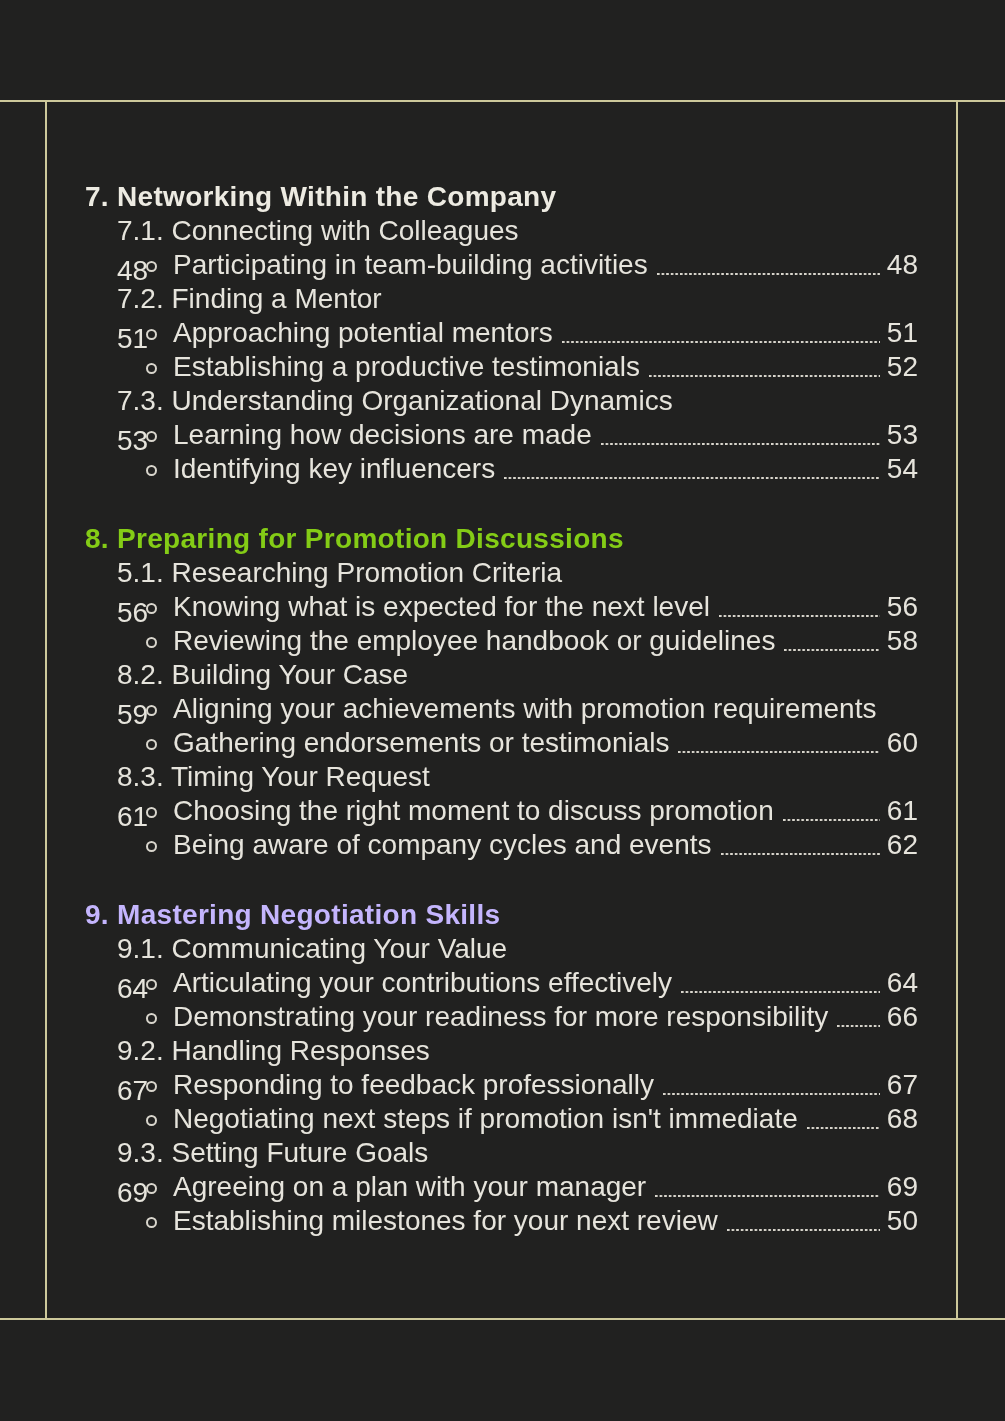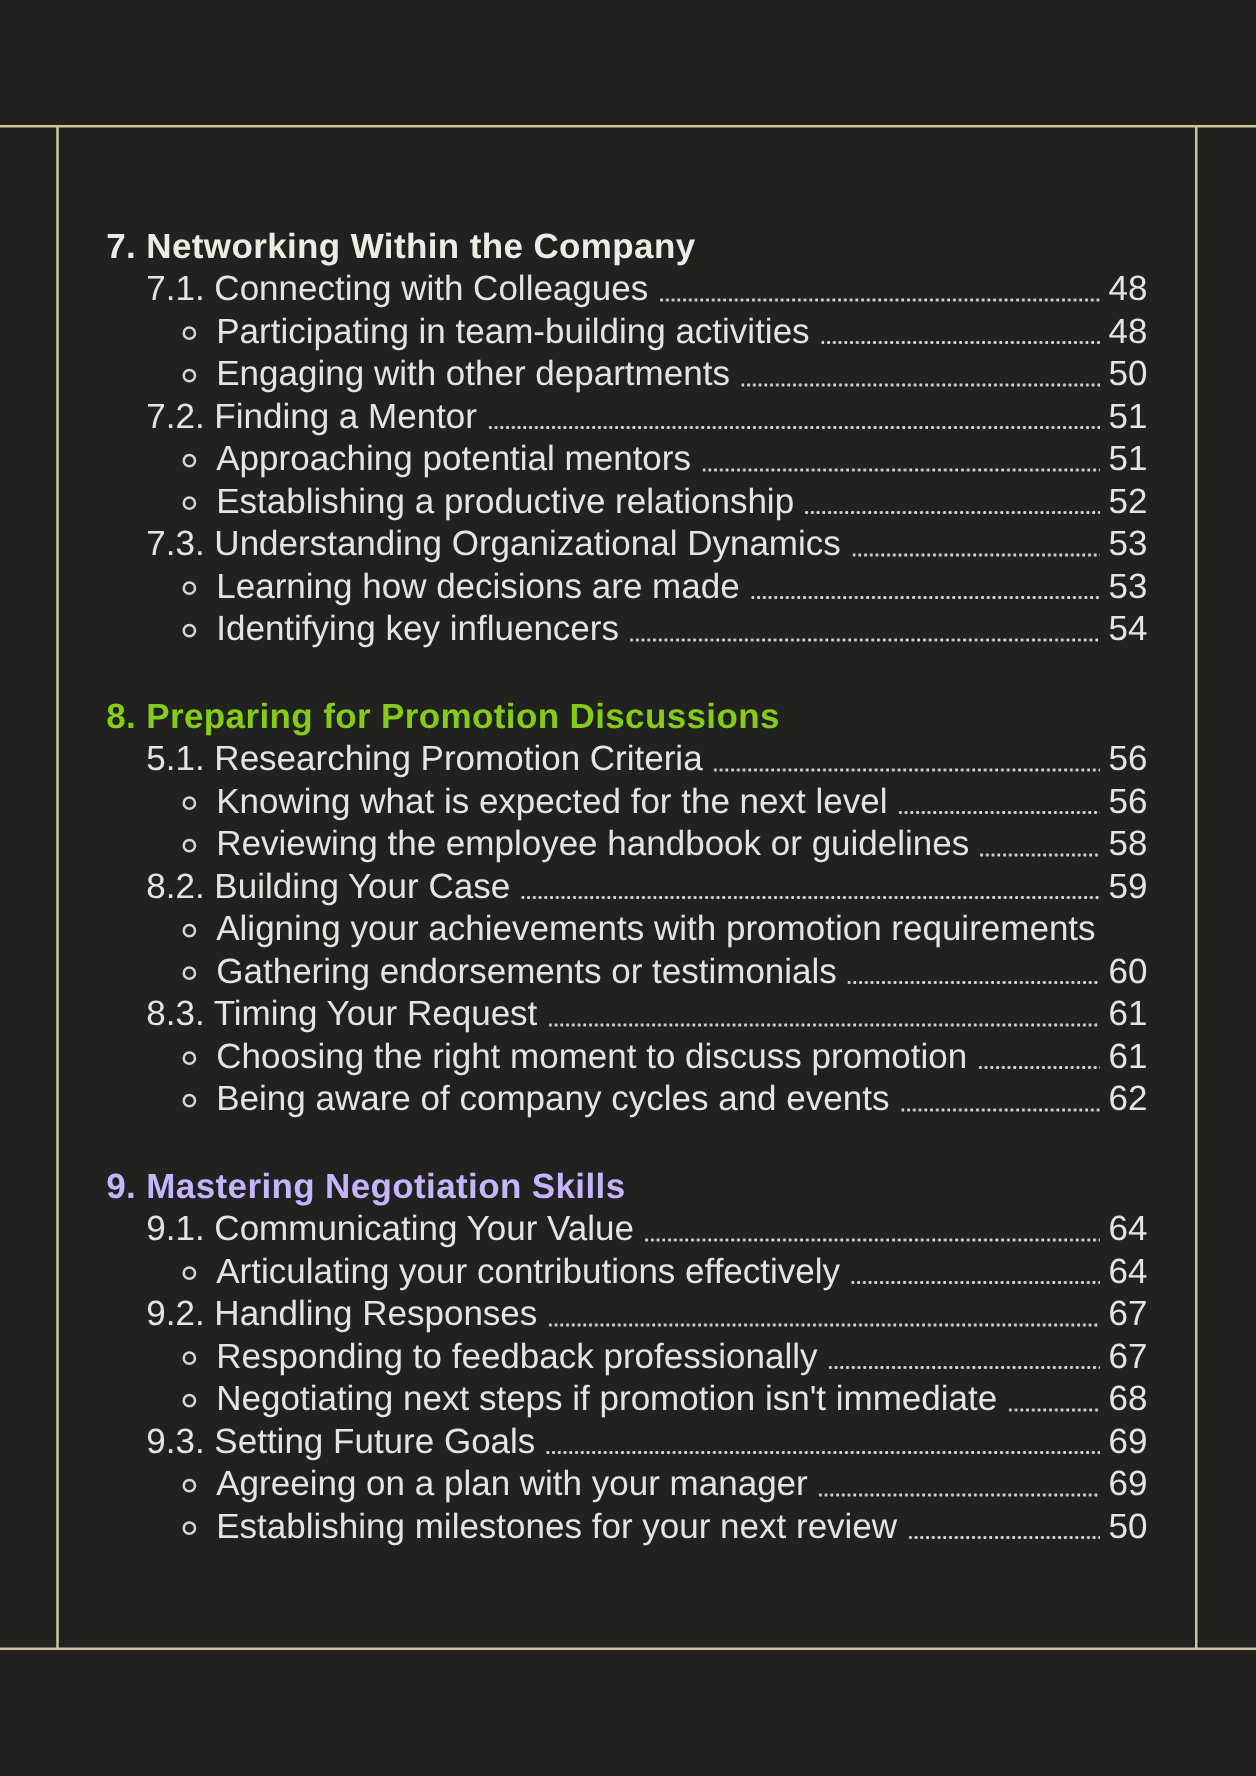--- a/index.html
+++ b/index.html
@@ -49,21 +49,21 @@
     display: flex;
     align-items: baseline;
     height: 34px;
     white-space: nowrap;
   }
   .row.heading {
     font-weight: bold;
     color: #edebe2;
     letter-spacing: 0.3px;
   }
-  .row.sub { padding-left: 32px; }
+  .row.sub { padding-left: 32px; flex-direction: column; }
   .row.bullet { padding-left: 61px; }
   .label { flex: 0 0 auto; }
   .bullet .label::before {
     content: "";
     display: inline-block;
     box-sizing: border-box;
     width: 11px;
     height: 11px;
     border: 2px solid #d9d6cd;
     border-radius: 50%;
@@ -102,40 +102,35 @@
     <span class="leader"></span>
     <span class="page-num">48</span>
   </div>
 
   <div class="row bullet">
     <span class="label">Participating in team-building activities</span>
     <span class="leader"></span>
     <span class="page-num">48</span>
   </div>
 
-  <div class="row bullet">
-    <span class="label">Engaging with other departments</span>
-    <span class="leader"></span>
-    <span class="page-num">50</span>
-  </div>
 
   <div class="row sub">
     <span class="label">7.2. Finding a Mentor</span>
     <span class="leader"></span>
     <span class="page-num">51</span>
   </div>
 
   <div class="row bullet">
     <span class="label">Approaching potential mentors</span>
     <span class="leader"></span>
     <span class="page-num">51</span>
   </div>
 
   <div class="row bullet">
-    <span class="label">Establishing a productive relationship</span>
+    <span class="label">Establishing a productive testimonials</span>
     <span class="leader"></span>
     <span class="page-num">52</span>
   </div>
 
   <div class="row sub">
     <span class="label">7.3. Understanding Organizational Dynamics</span>
     <span class="leader"></span>
     <span class="page-num">53</span>
   </div>
 
@@ -223,20 +218,25 @@
     <span class="leader"></span>
     <span class="page-num">64</span>
   </div>
 
   <div class="row bullet">
     <span class="label">Articulating your contributions effectively</span>
     <span class="leader"></span>
     <span class="page-num">64</span>
   </div>
 
+  <div class="row bullet">
+    <span class="label">Demonstrating your readiness for more responsibility</span>
+    <span class="leader"></span>
+    <span class="page-num">66</span>
+  </div>
 
   <div class="row sub">
     <span class="label">9.2. Handling Responses</span>
     <span class="leader"></span>
     <span class="page-num">67</span>
   </div>
 
   <div class="row bullet">
     <span class="label">Responding to feedback professionally</span>
     <span class="leader"></span>

